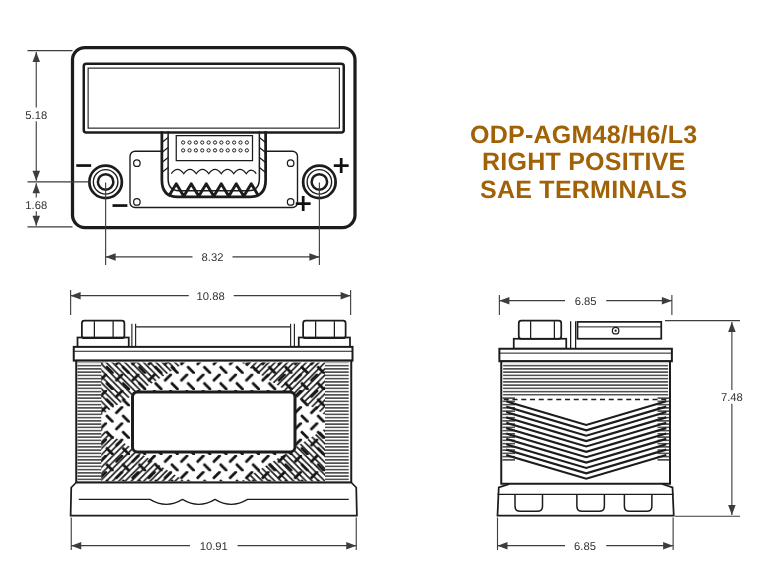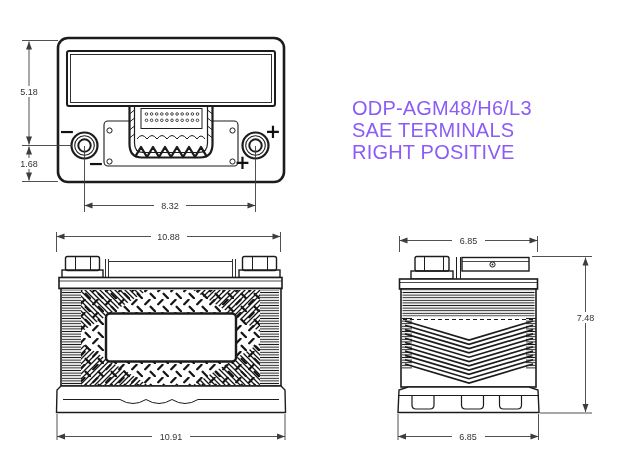--- a/index.html
+++ b/index.html
@@ -1,19 +1,19 @@
 <!DOCTYPE html>
 <html><head>
 <meta charset="utf-8">
 <style>
   html,body{margin:0;padding:0;background:#fff;}
   .sheet{position:relative;width:623px;height:467px;background:#fff;overflow:hidden;
          font-family:"Liberation Sans",sans-serif;}
-  .title-block{position:absolute;left:352px;top:97px;width:230px;text-align:left;
-               font-weight:normal;font-size:20px;line-height:22px;color:#8b5cf6;
+  .title-block{position:absolute;left:352px;top:97px;width:230px;text-align:center;
+               font-weight:bold;font-size:20px;line-height:22px;color:#a16207;
                font-family:"Liberation Sans",sans-serif;letter-spacing:.2px;}
   .title-block span{display:block;white-space:nowrap;}
   svg{position:absolute;left:0;top:0;}
   .ln{stroke:#1c1c1c;fill:none;}
   .fillw{fill:#ffffff;}
   .dimln{stroke:#3d3d3d;stroke-width:0.9;fill:none;}
   .dimtxt{font:9px "Liberation Sans",sans-serif;fill:#333;}
   .pol{font:bold 19px "DejaVu Sans",sans-serif;fill:#111;}
   .mask{fill:#fff;stroke:none;}
 </style>
@@ -247,17 +247,17 @@
         <path class="dimln" d="M398,414 V440 M538.5,414 V440"></path>
         <line class="dimln" x1="398" y1="436.5" x2="538.5" y2="436.5" marker-start="url(#arr)" marker-end="url(#arr)"></line>
         <rect class="mask" x="452" y="431" width="33" height="11"></rect>
         <text class="dimtxt" x="468" y="440" text-anchor="middle">6.85</text>
       </g>
     </g>
   </svg>
 
   <div class="title-block">
     <span>ODP-AGM48/H6/L3</span>
+    <span>RIGHT POSITIVE</span>
     <span>SAE TERMINALS</span>
-    <span>RIGHT POSITIVE</span>
   </div>
 
 </div>
 
 </body></html>

